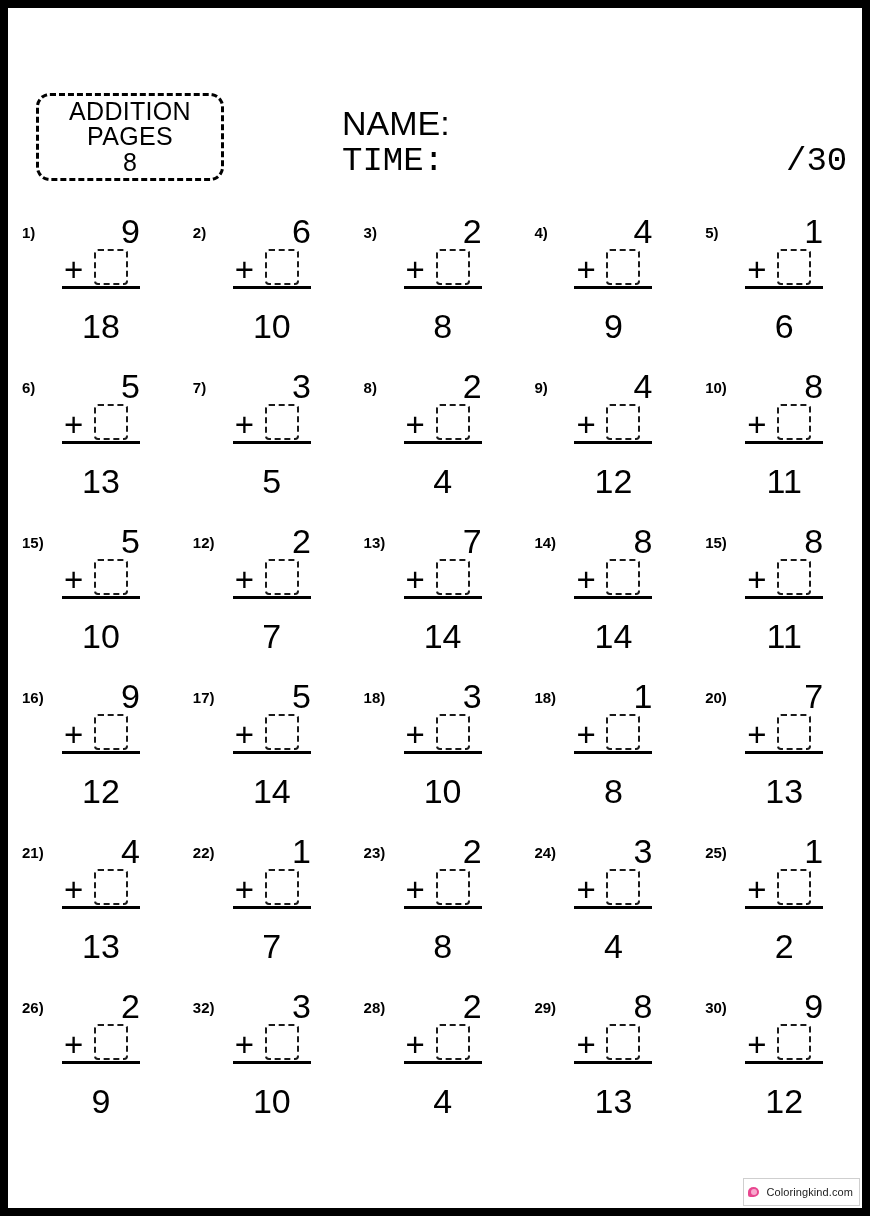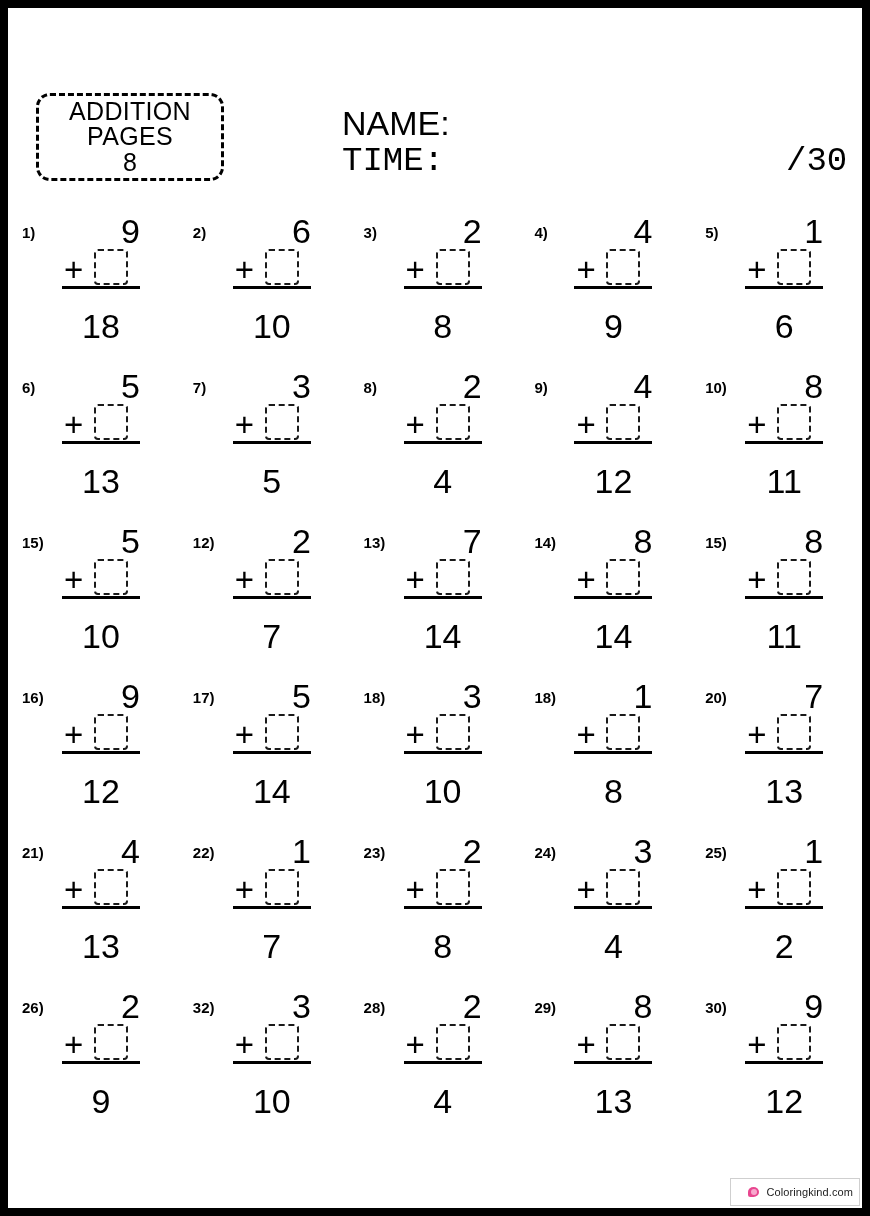--- a/index.html
+++ b/index.html
@@ -196,21 +196,21 @@
 
   
   .footer {
     position: absolute;
     right: 2px;
     bottom: 2px;
     height: 22px;
     display: flex;
     align-items: center;
     gap: 5px;
-    padding: 2px 6px 2px 16px;
+    padding: 2px 6px 2px 3px;
     background: #ffffff;
     border: 1px solid #cfcfcf;
   }
   .footer-mark {
     width: 14px;
     height: 14px;
     position: relative;
     flex: none;
   }
   .footer-mark .blob {

